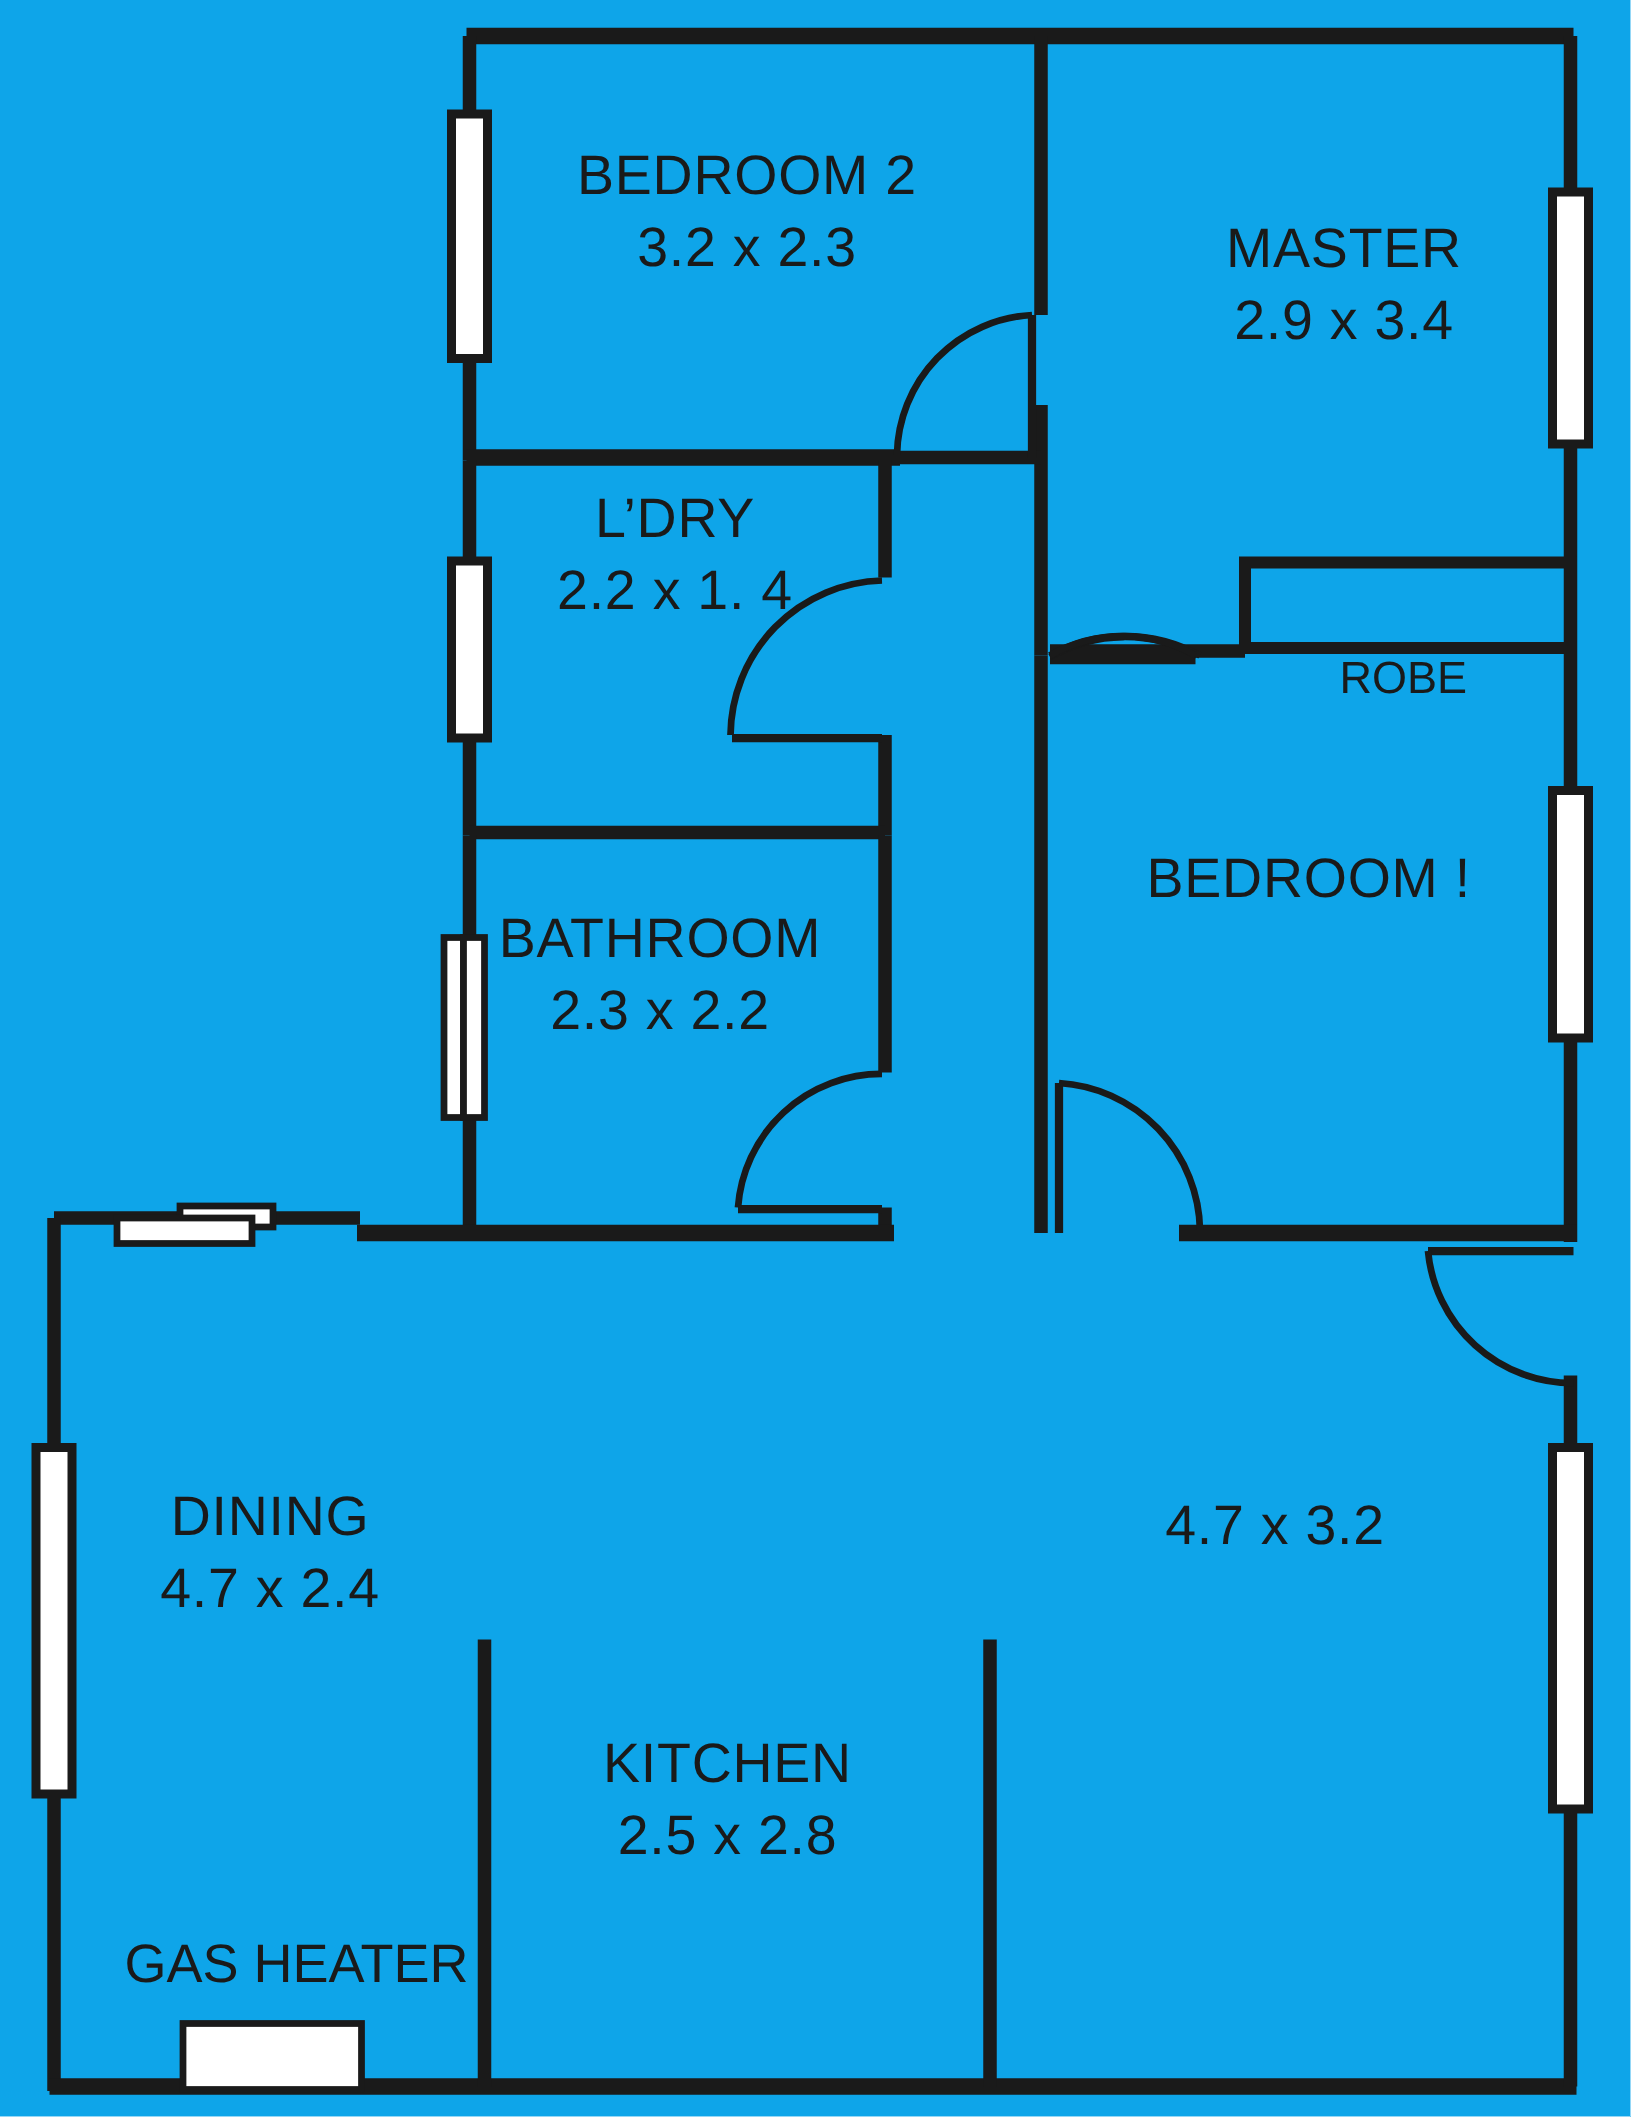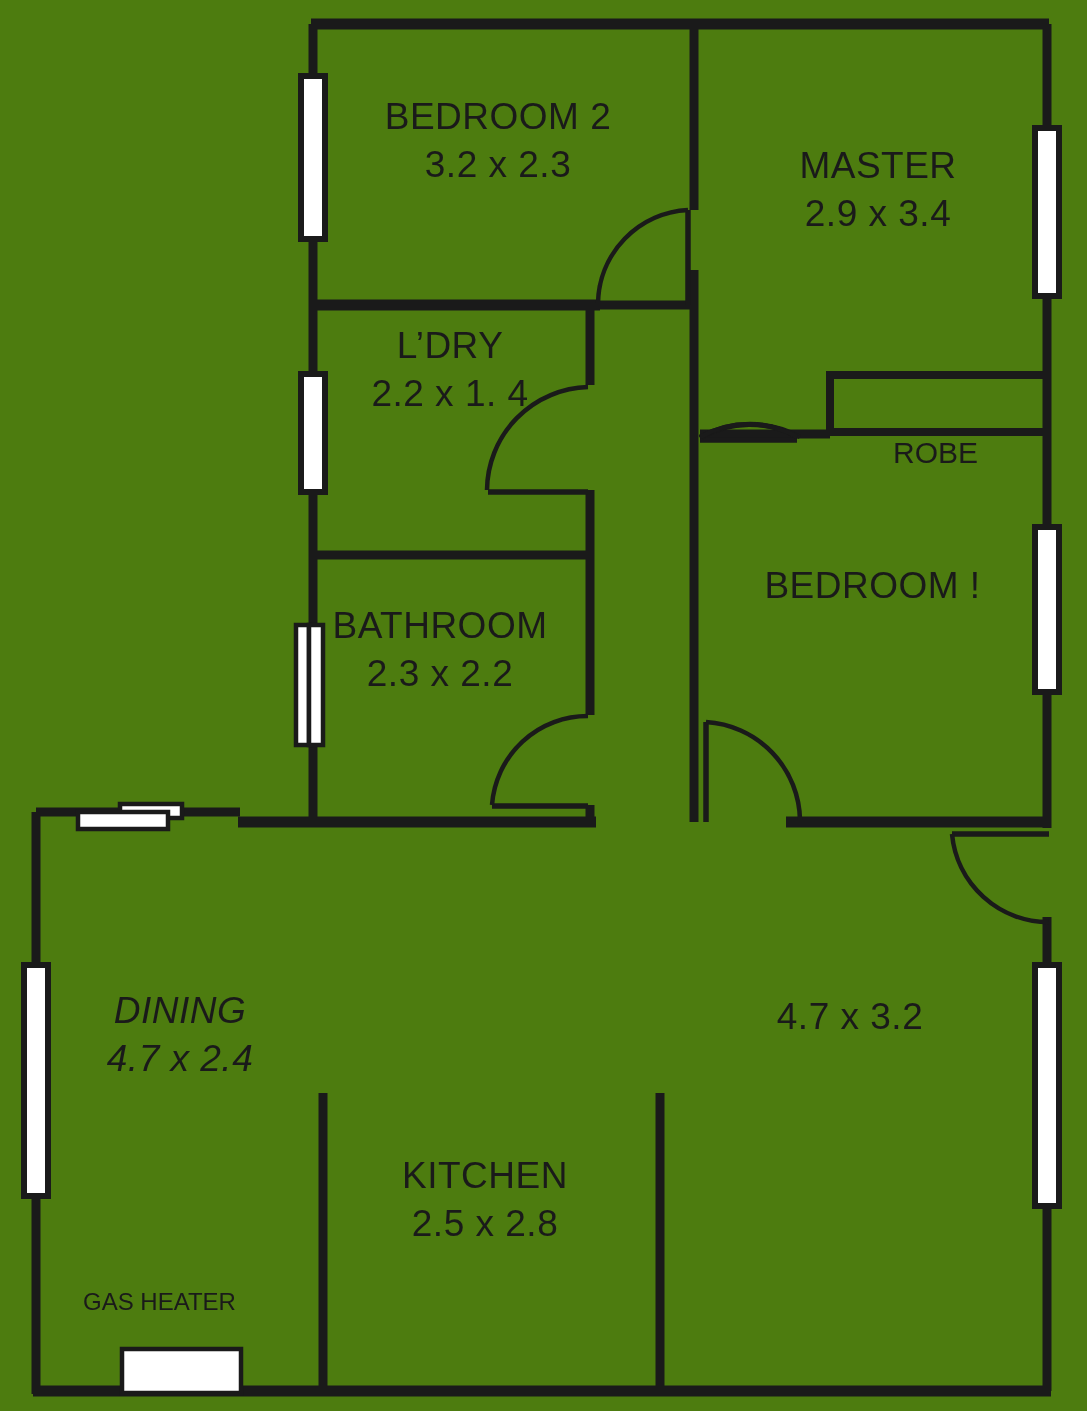--- a/index.html
+++ b/index.html
@@ -8,21 +8,21 @@
     padding: 0;
     background: #ffffff;
   }
   body {
     font-family: "Liberation Sans", sans-serif;
   }
   #plan-wrap {
     position: relative;
     width: 1087px;
     height: 1411px;
-    background: #4d7c0f;
+    background: #0ea5e9;
     overflow: hidden;
   }
   #plan-svg {
     position: absolute;
     top: 0;
     left: 0;
     width: 1087px;
     height: 1411px;
     display: block;
   }
@@ -53,21 +53,21 @@
   .room-dims {
     display: block;
     font-size: 37px;
     font-weight: 400;
     letter-spacing: 0.5px;
     margin-top: 6px;
   }
   .small-label {
     position: absolute;
     color: #1a1a1a;
-    font-size: 24px;
+    font-size: 36px;
     white-space: nowrap;
     user-select: none;
   }
   .robe-label {
     position: absolute;
     color: #1a1a1a;
     font-size: 30px;
     white-space: nowrap;
     user-select: none;
   }
@@ -162,40 +162,40 @@
 
     <rect class="fixture" x="122" y="1349" width="119" height="44"></rect>
 
   </svg>
 
   <div class="room-label" style="left:288px; top:96px; width:420px;">
     <span class="room-name">BEDROOM 2</span>
     <span class="room-dims">3.2 x 2.3</span>
   </div>
 
-  <div class="room-label" style="left:664px; top:145px; width:360px;padding-left:34px;">
+  <div class="room-label" style="left:682px; top:145px; width:360px;padding-left:34px;">
     <span class="room-name">MASTER</span>
     <span class="room-dims">2.9 x 3.4</span>
   </div>
 
   <div class="room-label" style="left:310px; top:325px; width:280px;">
     <span class="room-name">L’DRY</span>
     <span class="room-dims">2.2 x 1. 4</span>
   </div>
 
   <div class="room-label" style="left:300px; top:605px; width:280px;">
     <span class="room-name">BATHROOM</span>
     <span class="room-dims">2.3 x 2.2</span>
   </div>
 
   <div class="room-label" style="left:700px; top:565px; width:345px;">
     <span class="room-name">BEDROOM !</span>
   </div>
 
-  <div class="room-label" style="left:40px; top:990px; width:280px;font-style:italic;">
+  <div class="room-label" style="left:40px; top:990px; width:280px;">
     <span class="room-name">DINING</span>
     <span class="room-dims">4.7 x 2.4</span>
   </div>
 
   <div class="room-label" style="left:705px; top:990px; width:290px;">
     <span class="room-dims">4.7 x 3.2</span>
   </div>
 
   <div class="room-label" style="left:340px; top:1155px; width:290px;">
     <span class="room-name">KITCHEN</span>

